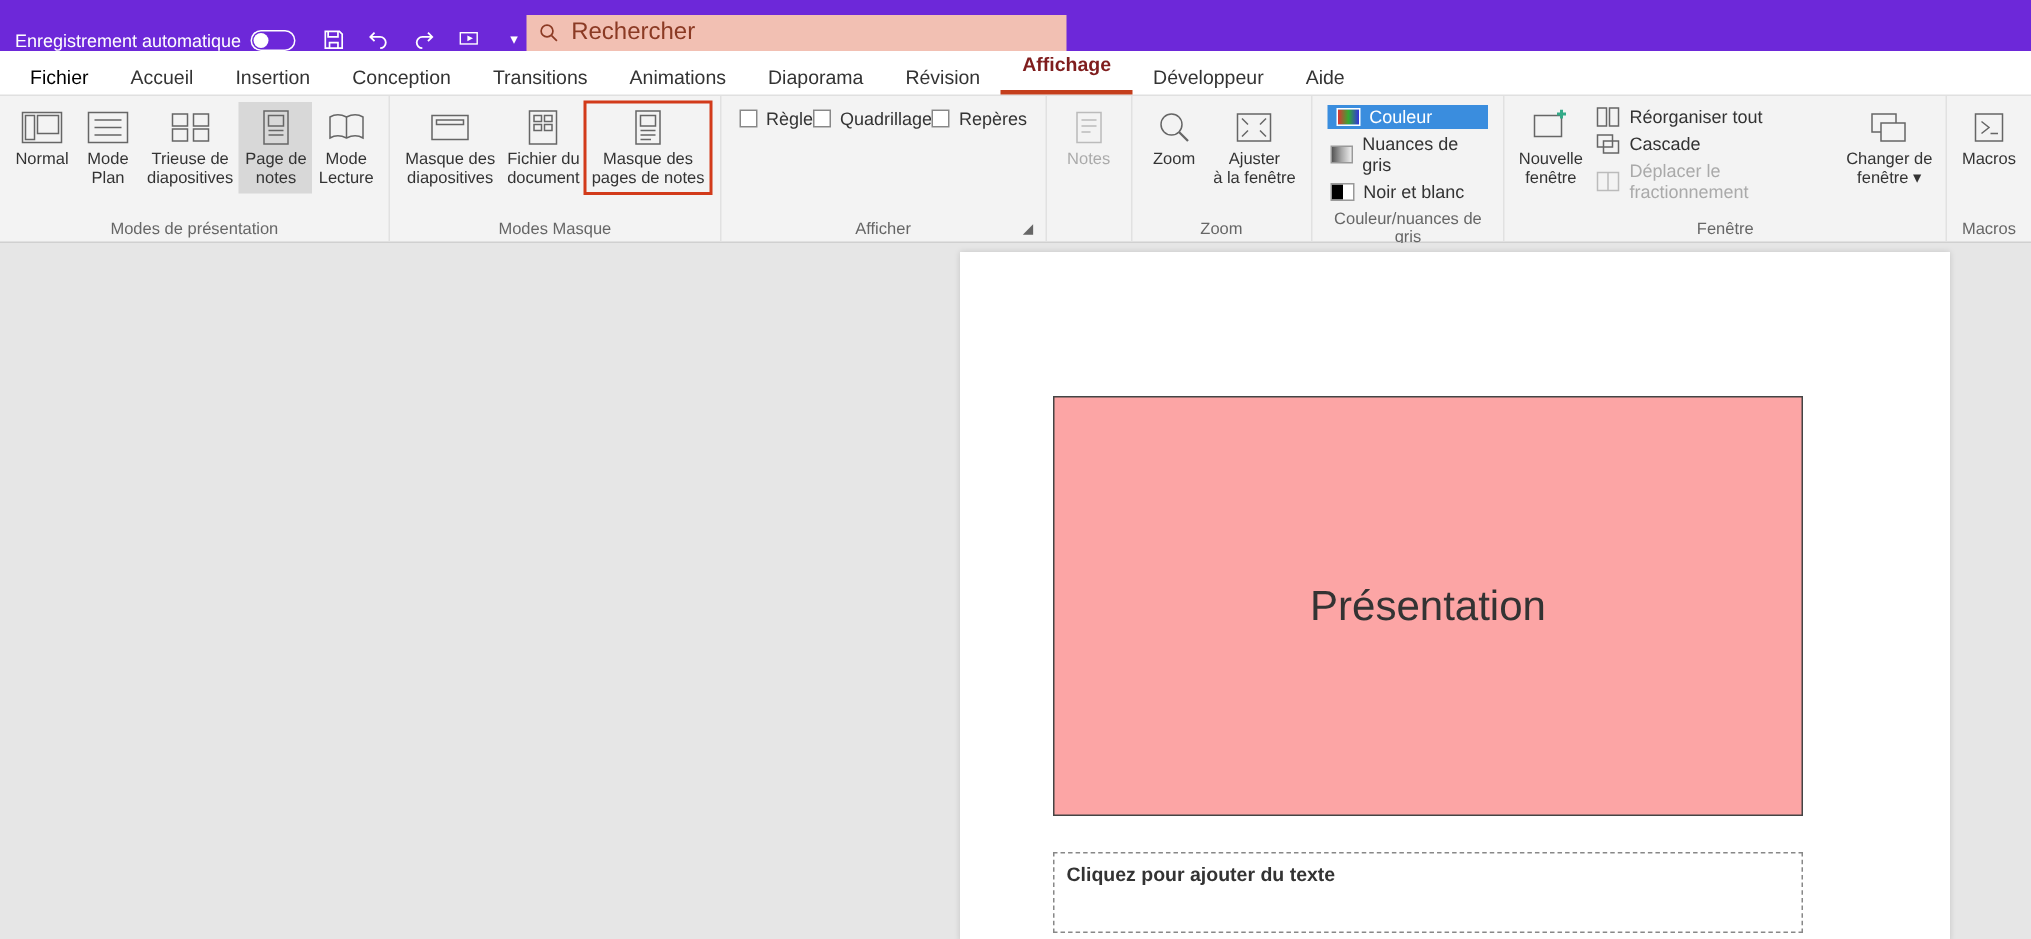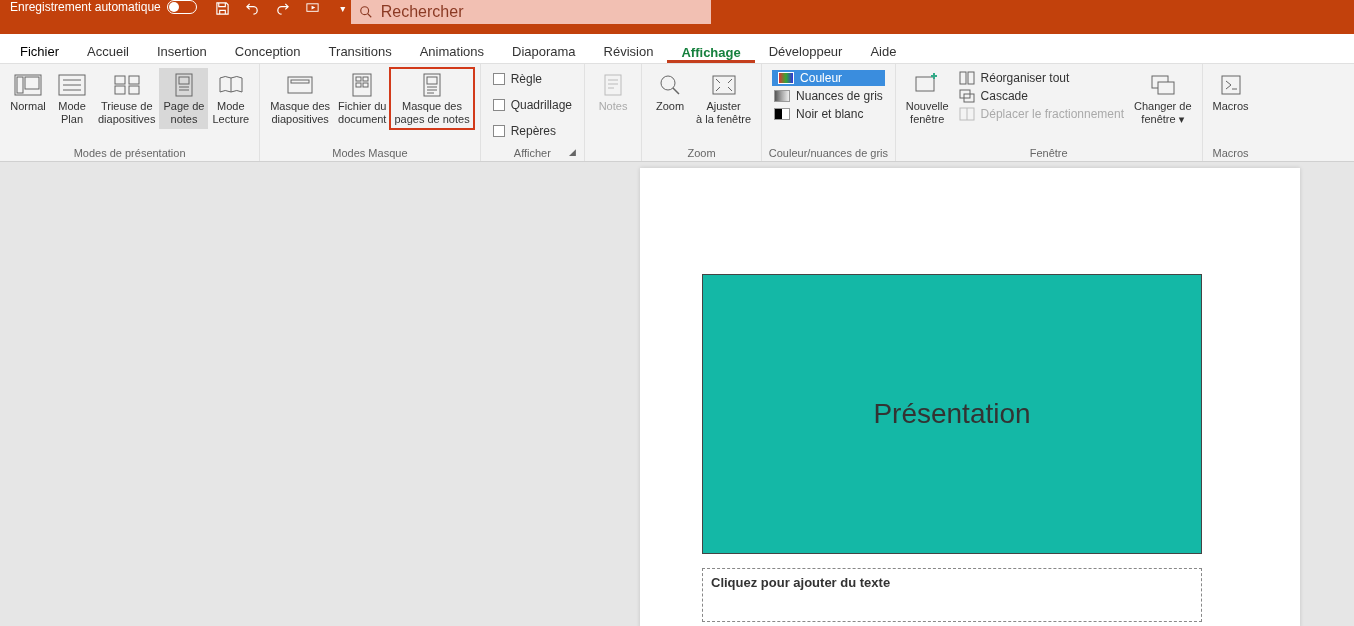--- a/index.html
+++ b/index.html
@@ -1,63 +1,63 @@
 <!DOCTYPE html>
 <html><head>
 <meta charset="utf-8">
 <style>
   * { margin: 0; padding: 0; box-sizing: border-box; font-family: "Segoe UI", Arial, sans-serif; }
   body { background: #e6e6e6; width: 1354px; height: 626px; overflow: hidden; user-select: none; }
 
   
-  .titlebar { background: #c2410c; height: 34px; display: flex; align-items: flex-start; color: #fff; font-size: 12px; padding: 0 10px; }
+  .titlebar { background: #6d28d9; height: 34px; display: flex; align-items: flex-end; color: #fff; font-size: 12px; padding: 0 10px; }
   .autosave { display: flex; align-items: center; gap: 6px; margin-right: 10px; }
   .toggle { width: 30px; height: 14px; border: 1px solid #fff; border-radius: 7px; position: relative; }
   .toggle::after { content: ""; position: absolute; width: 10px; height: 10px; border-radius: 50%; background: #fff; top: 1px; left: 1px; }
   .qat { display: flex; align-items: center; gap: 14px; margin-left: 8px; }
   .qat-icon { width: 16px; height: 16px; display: inline-flex; align-items: center; justify-content: center; color: #fff; font-size: 13px; }
   .title-center { flex: 1; text-align: center; display: flex; justify-content: center; align-items: center; gap: 4px; }
   .title-doc { color: #fff; }
   .title-app { color: #f3c7bb; }
   .searchbox { display: flex; align-items: center; background: #f2c0b3; height: 24px; width: 360px; padding: 0 8px; gap: 8px; margin-right: 180px; }
   .searchbox span.ph { color: #8b3a24; font-size: 16px; }
 
   
   .tabs { background: #fff; height: 30px; display: flex; align-items: flex-end; padding: 0 6px; border-bottom: 1px solid #e0e0e0; }
   .tab { padding: 6px 14px 4px; font-size: 13px; color: #333; cursor: pointer; }
   .tab.file { color: #000000; }
-  .tab.active { color: #15803d; border-bottom: 3px solid #c43e1c; padding-bottom: 0; font-weight: 600; }
+  .tab.active { color: #7f1d1d; border-bottom: 3px solid #c43e1c; padding-bottom: 10px; font-weight: 600; }
 
   
   .ribbon { background: #f3f3f3; height: 98px; display: flex; border-bottom: 1px solid #d0d0d0; }
   .group { display: flex; flex-direction: column; padding: 4px 6px 2px; border-right: 1px solid #e1e1e1; }
   .group-row { display: flex; flex: 1; align-items: flex-start; }
   .group-label { font-size: 11px; color: #666; text-align: center; padding-top: 2px; position: relative; }
   .launcher { position: absolute; right: 2px; bottom: 2px; font-size: 9px; color: #666; }
 
   .bigbtn { display: flex; flex-direction: column; align-items: center; justify-content: flex-start; padding: 4px 4px; width: auto; min-width: 44px; font-size: 11px; color: #333; text-align: center; line-height: 1.15; cursor: pointer; }
   .bigbtn .ico { width: 32px; height: 26px; margin-bottom: 2px; display: flex; align-items: center; justify-content: center; }
   .bigbtn.selected { background: #d8d8d8; }
   .bigbtn.highlight { outline: 2px solid #d23a1a; outline-offset: -1px; }
   .bigbtn.disabled { color: #aaa; }
 
-  .checkcol { display: flex; flex-direction: column; gap: 12px; padding: 4px 6px; justify-content: center; }
+  .checkcol { display: flex; flex-direction: row; gap: 0; padding: 4px 6px; justify-content: center; }
   .chk { display: flex; align-items: center; gap: 6px; font-size: 12px; color: #333; }
   .chk .box { width: 12px; height: 12px; border: 1px solid #888; background: #fff; }
 
   .smallcol { display: flex; flex-direction: column; gap: 2px; padding: 2px 4px; }
   .smallitem { display: flex; align-items: center; gap: 6px; font-size: 12px; color: #333; padding: 1px 2px; cursor: pointer; }
   .smallitem.accent { background: #3a8dde; color: #fff; padding: 1px 6px; }
   .smallitem .sw { width: 16px; height: 12px; border: 1px solid #999; }
   .smallitem.disabled { color: #aaa; }
 
   
   .canvas { position: absolute; top: 162px; left: 0; right: 0; bottom: 0; background: #e6e6e6; }
   .page { position: absolute; left: 640px; top: 6px; width: 660px; height: 460px; background: #fff; box-shadow: 0 0 4px rgba(0,0,0,0.15); }
-  .slide-thumb { position: absolute; left: 62px; top: 106px; width: 500px; height: 280px; border: 1px solid #444; background: #14b8a6; display: flex; align-items: center; justify-content: center; }
+  .slide-thumb { position: absolute; left: 62px; top: 96px; width: 500px; height: 280px; border: 1px solid #444; background: #fca5a5; display: flex; align-items: center; justify-content: center; }
   .slide-title { font-size: 28px; color: #333; }
   .notes-box { position: absolute; left: 62px; top: 400px; width: 500px; height: 54px; border: 1px dashed #888; padding: 6px 8px; font-size: 13px; color: #333; font-weight: bold; }
 
   svg { display: block; }
 </style>
 </head>
 <body>
 
 <div class="titlebar">
   <div class="autosave">

